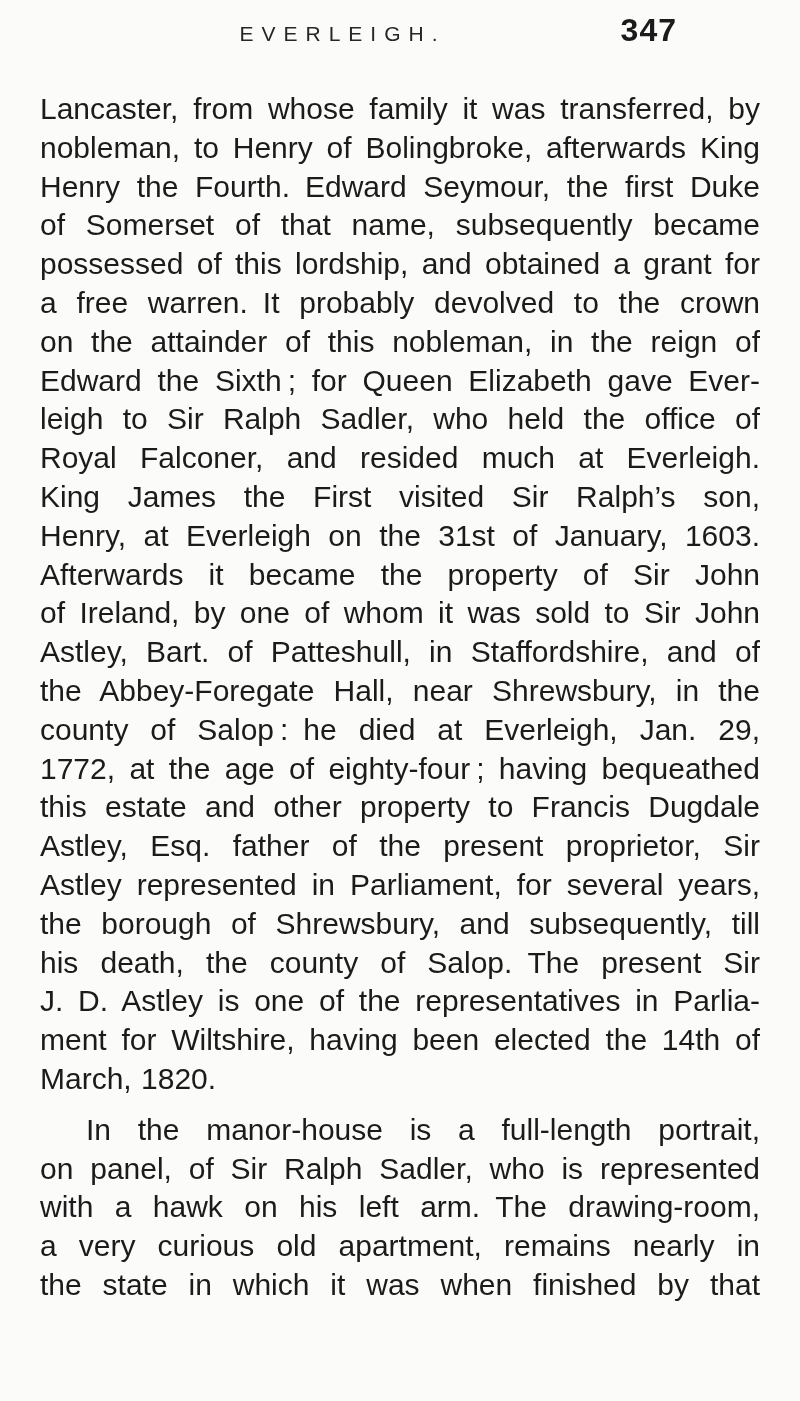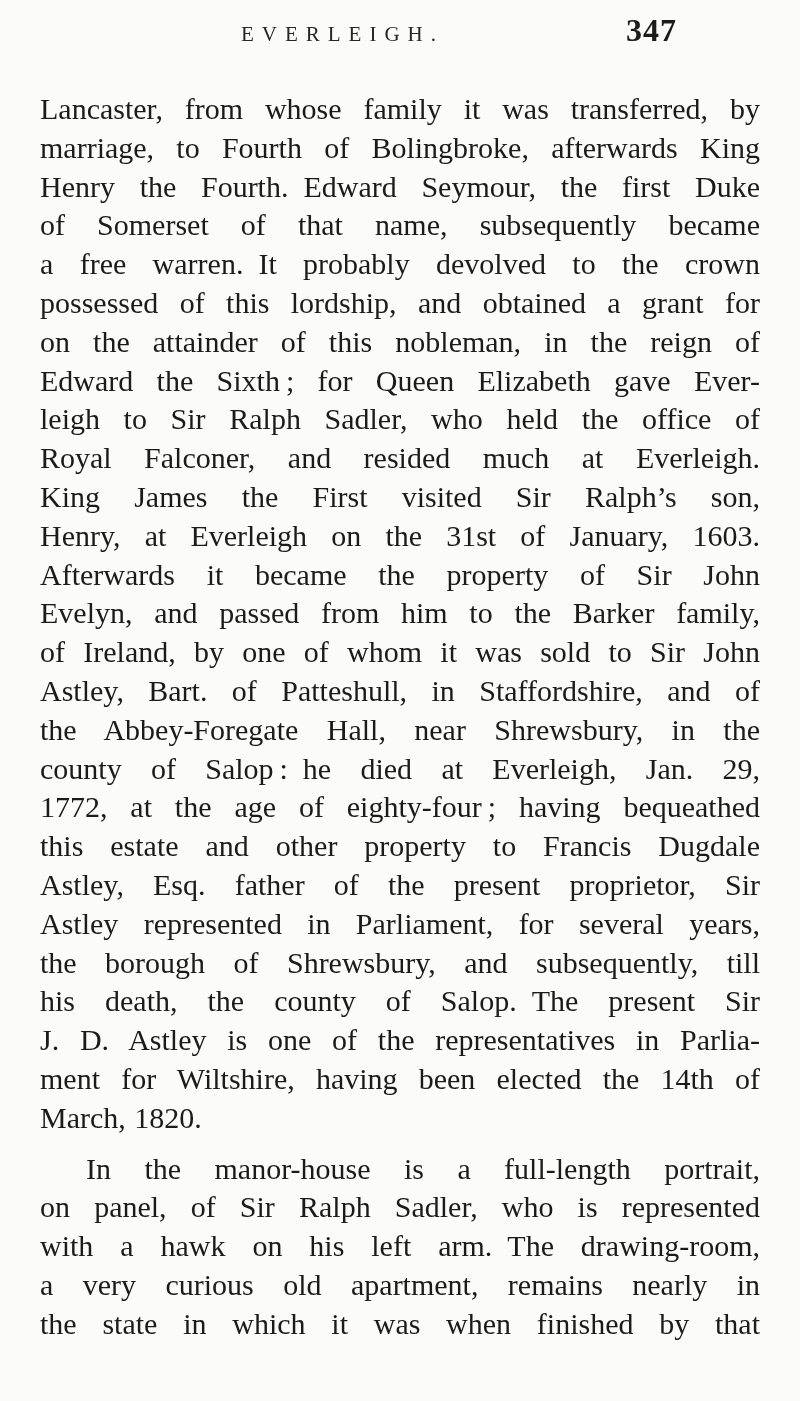--- a/index.html
+++ b/index.html
@@ -10,21 +10,21 @@
   body {
     width: 800px; height: 1401px;
     background: var(--paper);
     overflow: hidden;
   }
   .page {
     position: relative;
     width: 721px; height: 1401px;
     background: var(--paper);
     color: var(--ink);
-    font-family: Liberation Serif, serif;
+    font-family: Liberation Sans, sans-serif;
   }
   .running-title {
     position: absolute;
     top: 22px;
     left: 50%;
     transform: translateX(-50%);
     margin-left: -18px;
     font-size: 21px;
     letter-spacing: 8px;
     color: #262626;
@@ -68,33 +68,32 @@
 <div class="page">
   <header>
     <div class="running-title">EVERLEIGH.</div>
     <div class="page-number">347</div>
   </header>
 
   <main class="body-text">
 
   <div class="paragraph">
         <div class="line">Lancaster, from whose family it was transferred, by</div>
-        <div class="line">marriage, to Fourth of Bolingbroke, afterwards King</div>
+        <div class="line">nobleman, to Henry of Bolingbroke, afterwards King</div>
         <div class="line">Henry the Fourth. Edward Seymour, the first Duke</div>
         <div class="line">of Somerset of that name, subsequently became</div>
+        <div class="line">possessed of this lordship, and obtained a grant for</div>
         <div class="line">a free warren. It probably devolved to the crown</div>
-        <div class="line">possessed of this lordship, and obtained a grant for</div>
         <div class="line">on the attainder of this nobleman, in the reign of</div>
         <div class="line">Edward the Sixth ; for Queen Elizabeth gave Ever-</div>
         <div class="line">leigh to Sir Ralph Sadler, who held the office of</div>
         <div class="line">Royal Falconer, and resided much at Everleigh.</div>
         <div class="line">King James the First visited Sir Ralph’s son,</div>
         <div class="line">Henry, at Everleigh on the 31st of January, 1603.</div>
         <div class="line">Afterwards it became the property of Sir John</div>
-        <div class="line">Evelyn, and passed from him to the Barker family,</div>
         <div class="line">of Ireland, by one of whom it was sold to Sir John</div>
         <div class="line">Astley, Bart. of Patteshull, in Staffordshire, and of</div>
         <div class="line">the Abbey-Foregate Hall, near Shrewsbury, in the</div>
         <div class="line">county of Salop : he died at Everleigh, Jan. 29,</div>
         <div class="line">1772, at the age of eighty-four ; having bequeathed</div>
         <div class="line">this estate and other property to Francis Dugdale</div>
         <div class="line">Astley, Esq. father of the present proprietor, Sir</div>
         <div class="line">Astley represented in Parliament, for several years,</div>
         <div class="line">the borough of Shrewsbury, and subsequently, till</div>
         <div class="line">his death, the county of Salop. The present Sir</div>

